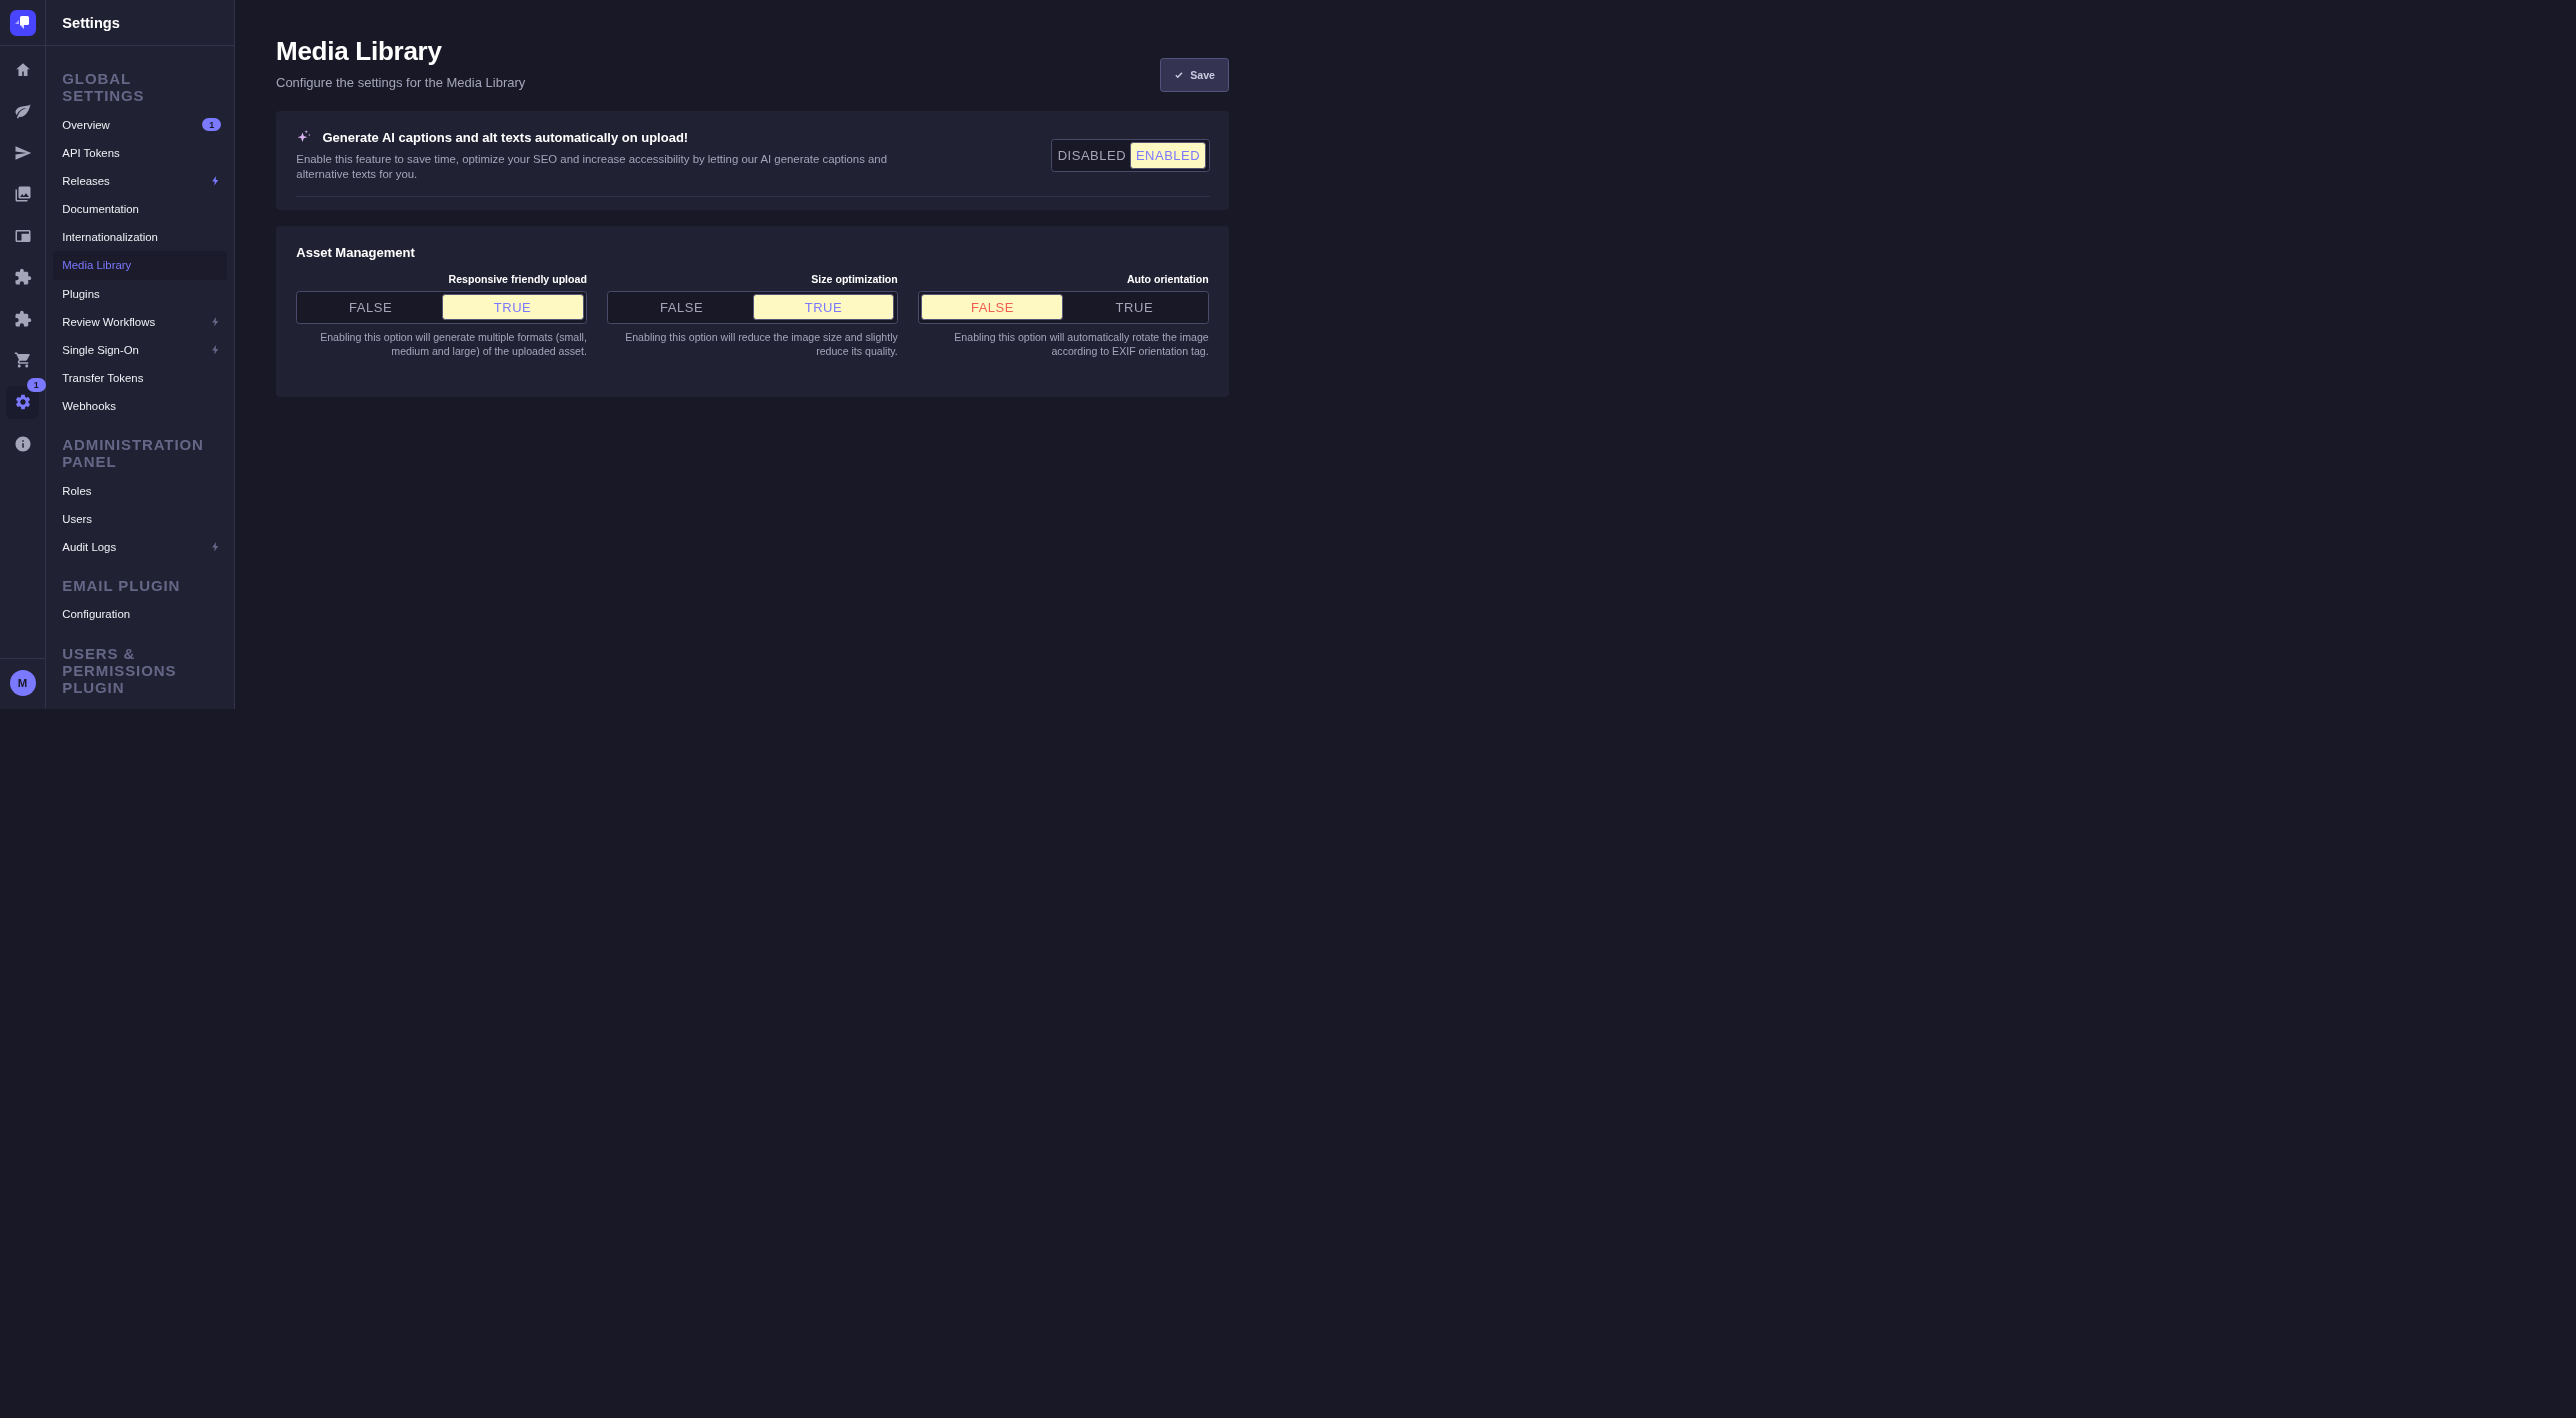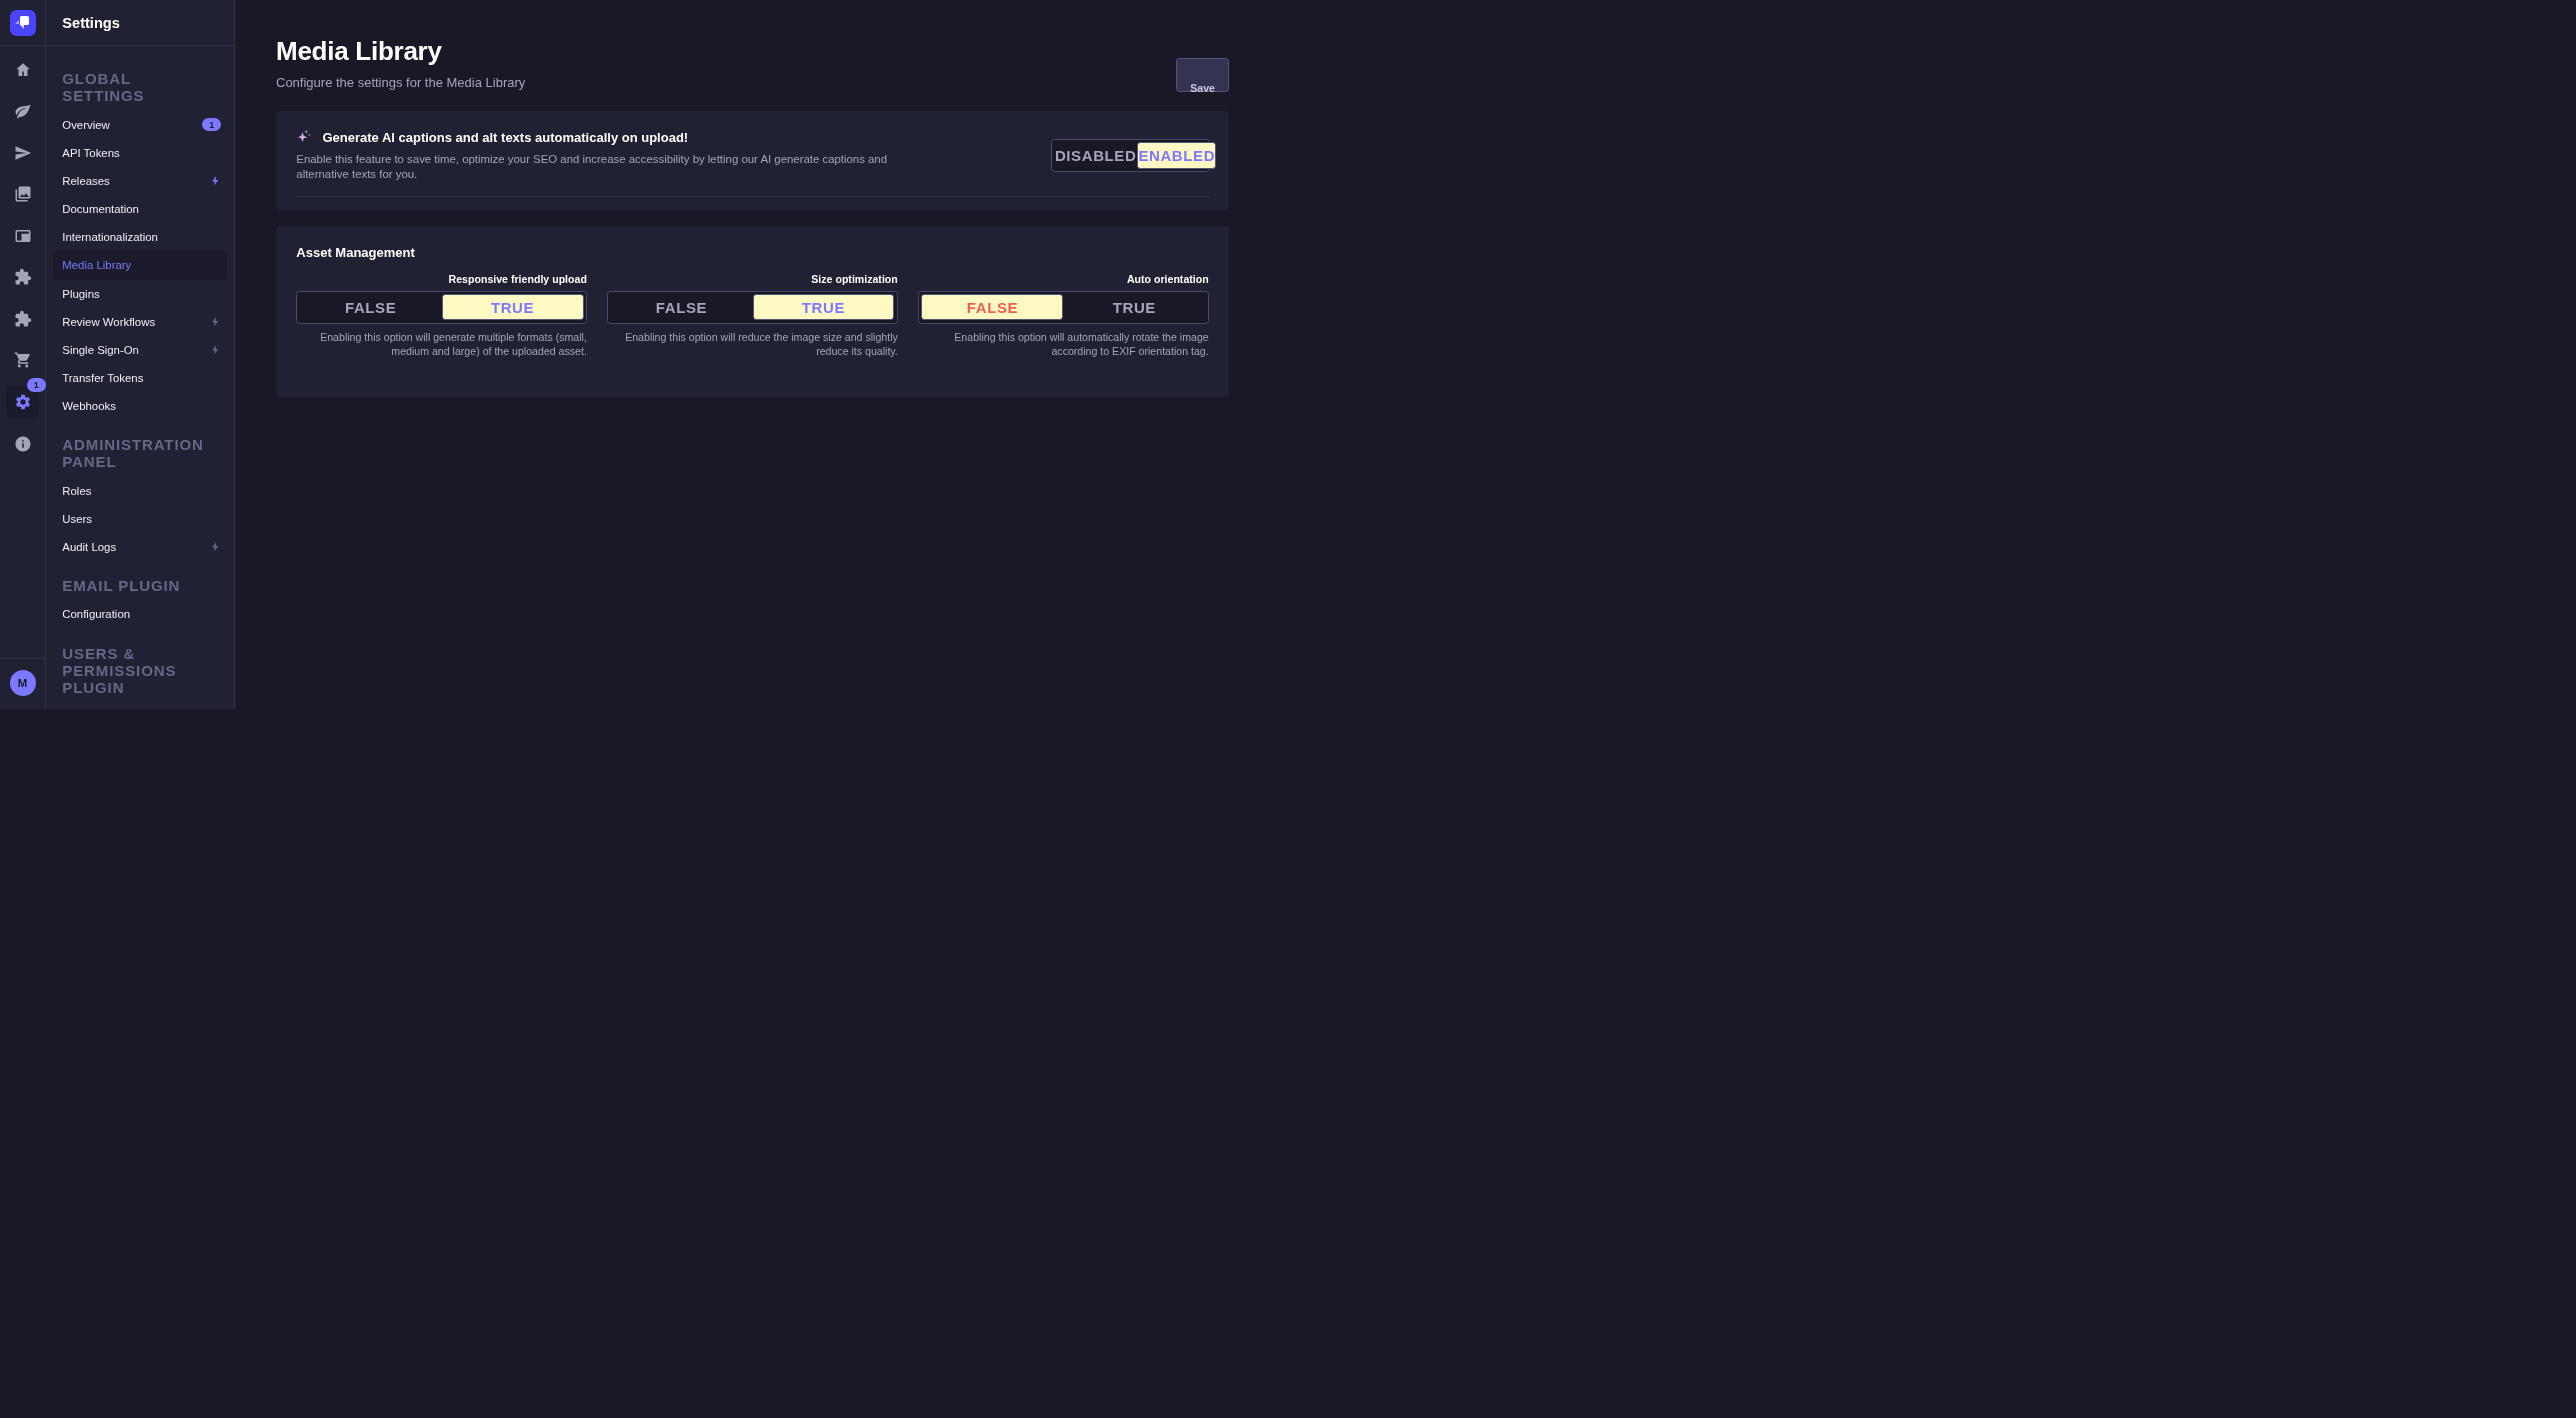--- a/index.html
+++ b/index.html
@@ -79,21 +79,21 @@
 
   
   .main { position:absolute; left:234px; right:0; top:0; bottom:0; overflow:hidden; }
   .page-header { padding:36px 59px 0 42px; position:relative; }
   .page-title { font-size:26px; font-weight:700; color:#ffffff; letter-spacing:-.01em; }
   .page-subtitle { margin-top:8.1px; font-size:13px; color:#a5a5ba; }
   .save-btn {
     position:absolute; top:58px; right:59px; height:26px; padding:16px 13px;
     background:#343452; border:0.8px solid #54547c; border-radius:3.3px;
     color:#c9c9e0; font-size:10.6px; font-weight:600;
-    display:flex; align-items:center; gap:6.5px; cursor:pointer;flex-direction:column;
+    display:flex; align-items:center; gap:6.5px; cursor:pointer;
   }
   .save-btn svg { width:9.8px; height:9.8px; stroke:currentColor; stroke-width:2.4; fill:none; }
 
   .panel {
     margin:0 59px 16px 42px; background:#212134; border-radius:4px;
   }
   .panel.banner { margin-top:21px; padding:18px 19.5px 13px 20.3px; position:relative; }
   .banner-title-row { display:flex; align-items:center; gap:9.8px; }
   .sparkle-icon { width:16.3px; height:16.3px; color:#d9b3f0; }
   .sparkle-icon svg { width:16.3px; height:16.3px; fill:currentColor; }
@@ -108,21 +108,21 @@
   .banner-status { font-size:10.6px; color:#c0c0cf; }
   .banner-link { margin-left:auto; font-size:10.6px; color:#7b79ff; cursor:pointer; text-decoration:none; }
 
   
   .seg {
     display:flex; background:#181826; border:0.8px solid #4a4a6a; border-radius:3.3px;
     padding:2.4px; height:33px;
   }
   .seg-opt {
     flex:1; display:flex; align-items:center; justify-content:center;
-    font-size:15px; font-weight:700; letter-spacing:.04em; color:#a5a5ba;
+    font-size:13px; font-weight:400; letter-spacing:.04em; color:#a5a5ba;
     border-radius:3.3px; border:0.8px solid transparent; cursor:pointer;
   }
   .seg-opt.sel { border-color:#555578; background:#fef9c3; }
   .seg-opt.sel.purple { color:#7b79ff; }
   .seg-opt.sel.red { color:#ee5e52; }
   .banner-seg { position:absolute; top:28px; right:19.5px; width:159px; }
 
   .panel.assets { margin-top:13px; padding:19.5px 20.3px 21px; }
   .assets-title { font-size:13px; font-weight:600; color:#ffffff; }
   .assets-grid {

